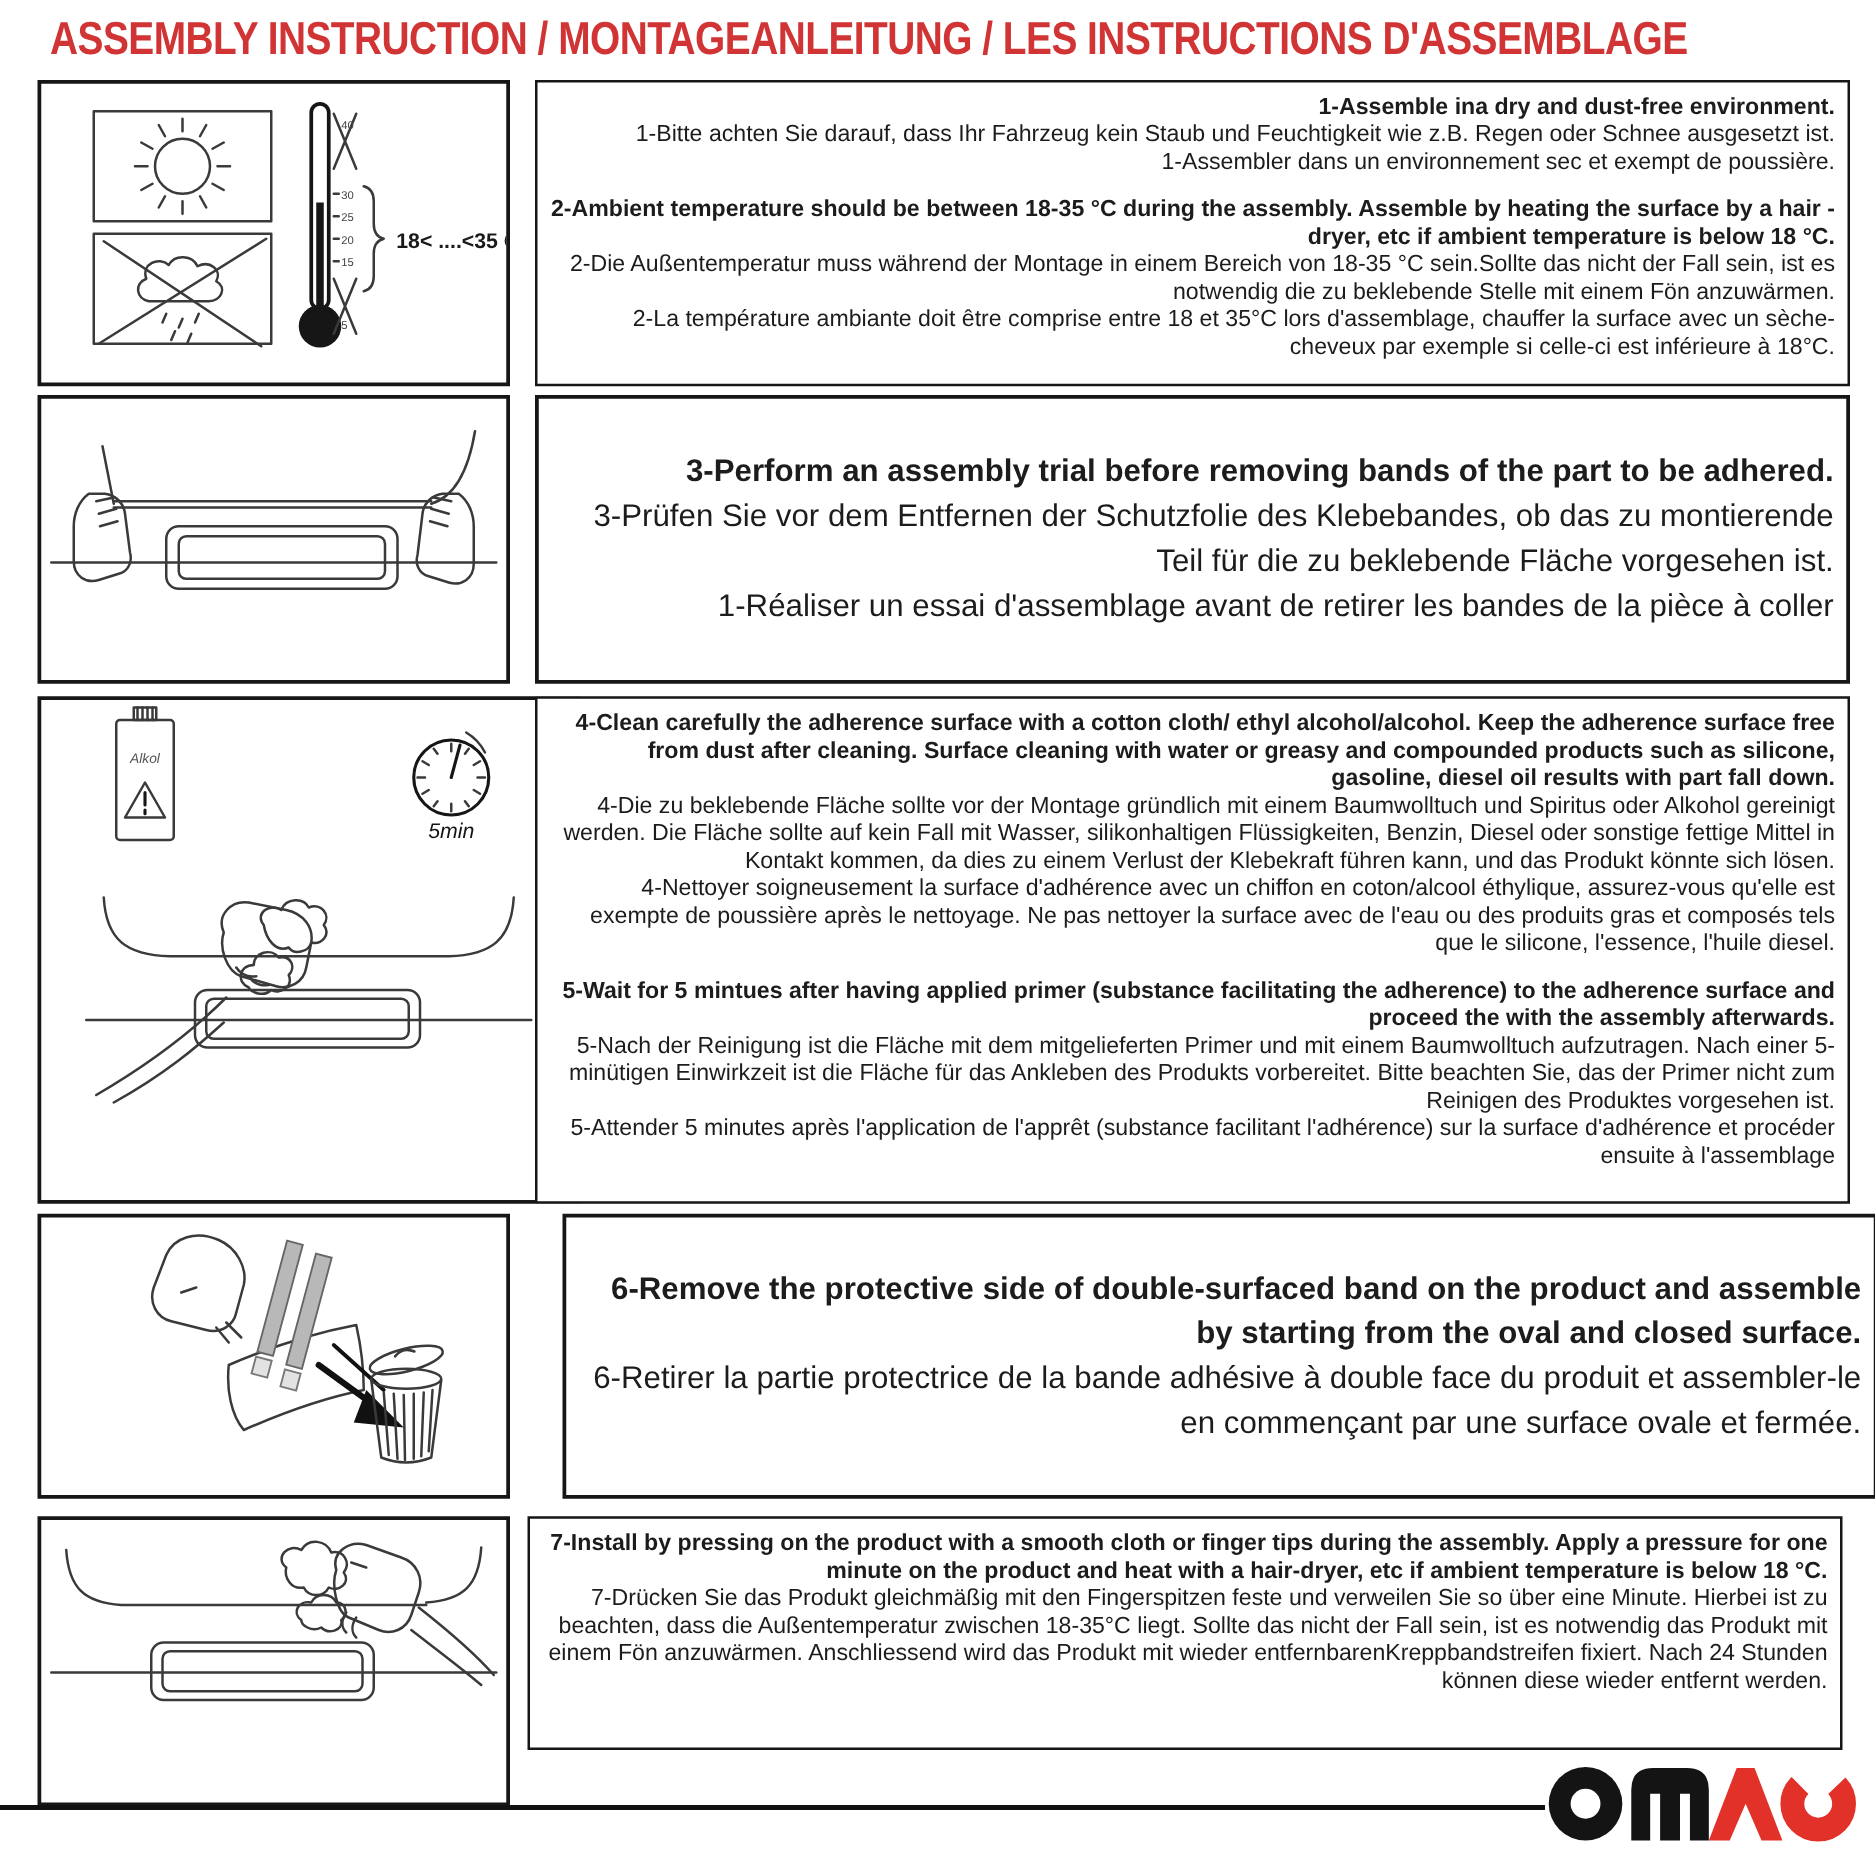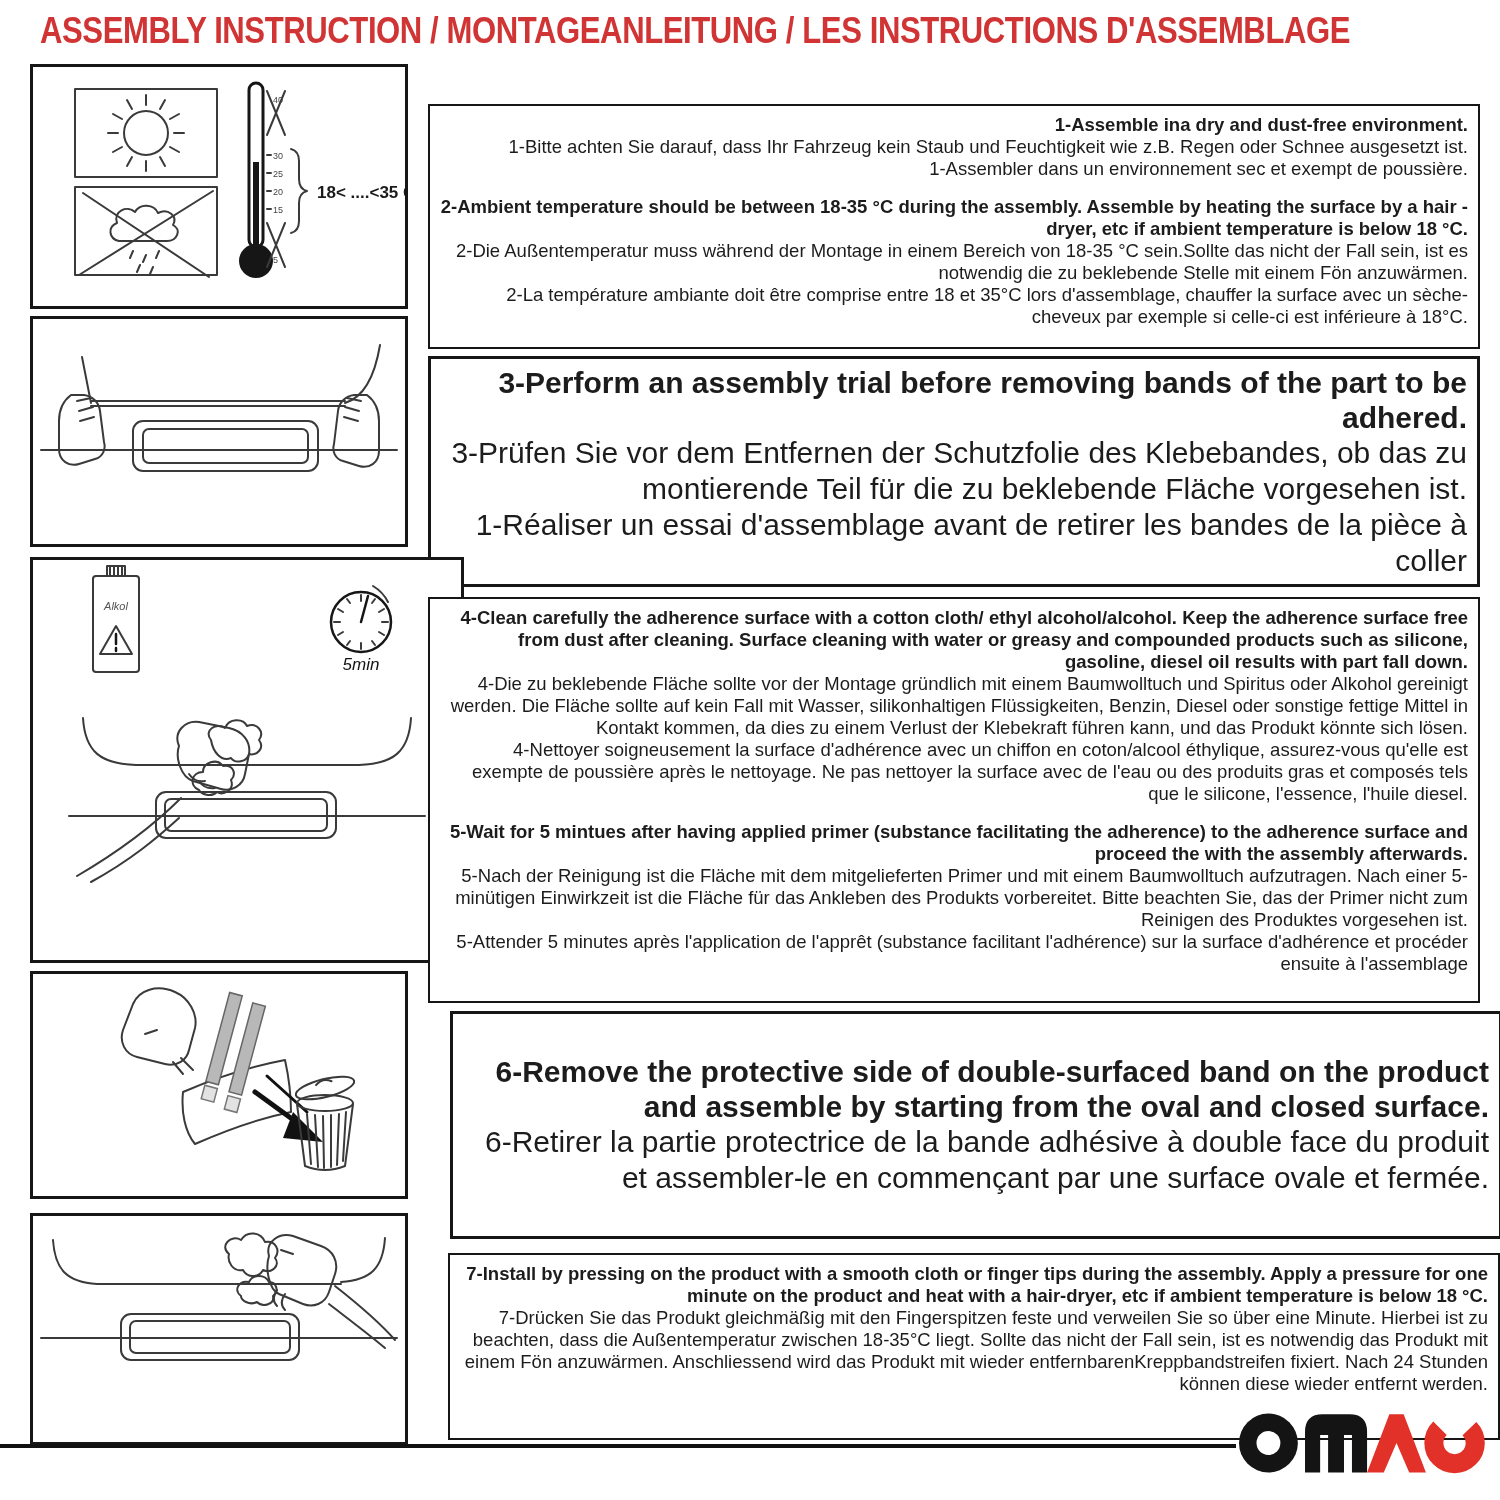--- a/index.html
+++ b/index.html
@@ -3,26 +3,26 @@
 <meta charset="utf-8">
 <style>
   html,body{margin:0;padding:0;background:#fff;}
   .page{position:relative;width:1500px;height:1500px;background:#fff;overflow:hidden;
         font-family:"Liberation Sans",sans-serif;color:#1c1c1c;text-align:right;}
   .title{position:absolute;left:40px;top:10px;width:1460px;font-size:37px;font-weight:bold;
          letter-spacing:-0.5px;color:#d13434;white-space:nowrap;
          transform:scaleX(0.84);transform-origin:left center;}
   .box{position:absolute;border:3px solid #161616;box-sizing:border-box;background:#fff;}
   .illus{display:flex;align-items:flex-start;justify-content:center;}
-  .txt{padding:8px 10px 0 8px;margin-top:40px;}
+  .txt{padding:8px 10px 0 8px;}
   .txt p{margin:0;font-size:18.5px;line-height:22px;}
   .txt p.b{font-weight:bold;}
   .txt p.gap{margin-top:16px;}
   .txt.big{display:flex;flex-direction:column;justify-content:center;padding-top:0;}
-  .txt.big p{font-size:30px;line-height:36px;}
+  .txt.big p{font-size:25px;line-height:36px;}
   .txt.big p.b{line-height:35px;}
   svg{display:block;}
   .ln{stroke:#3a3a3a;stroke-width:2;fill:none;stroke-linecap:round;stroke-linejoin:round;}
   .bottom-line{position:absolute;left:0;top:1444px;width:1236px;height:4px;background:#111;}
   .logo{position:absolute;left:1238px;top:1408px;}
 </style>
 </head>
 <body>
 
 <div class="page">
@@ -187,21 +187,21 @@
       </g>
       <g>
         <path d="M196,38 c-10,-8 2,-20 12,-14 c6,-10 20,-8 24,2 c10,-2 16,8 10,16 c6,8 -4,16 -12,12 c-4,8 -16,8 -20,0 c-10,2 -16,-8 -14,-16 z" fill="#c9c9c9" class="ln"></path>
         <path d="M208,80 c-8,-6 -2,-16 8,-14 c4,-8 16,-8 20,0 c8,0 10,10 4,14 c2,8 -10,12 -16,6 c-8,4 -16,-2 -16,-6 z" fill="#c9c9c9" class="ln"></path>
         <path class="ln" fill="#fff" d="M236,40 C232,26 246,16 260,20 L288,30 C300,34 306,46 302,58 L296,76 C292,88 280,92 270,88 L246,78 C236,74 232,52 236,40 Z"></path>
         <path class="ln" d="M244,74 C240,80 240,86 244,90 M252,78 C248,84 248,90 252,94 M248,34 L260,38"></path>
         <path class="ln" d="M302,70 C330,92 348,108 362,124 M296,88 C322,108 338,120 352,132"></path>
       </g>
     </svg>
   </div>
-  <div class="box txt" style="left:448px;top:1213px;width:1052px;height:187px;border-width:2px;">
+  <div class="box txt" style="left:422px;top:1213px;width:1052px;height:187px;border-width:2px;">
     <p class="b">7-Install by pressing on the product with a smooth cloth or finger tips during the assembly. Apply a pressure for one minute on the product and heat with a hair-dryer, etc if ambient temperature is below 18 °C.</p>
     <p>7-Drücken Sie das Produkt gleichmäßig mit den Fingerspitzen feste und verweilen Sie so über eine Minute. Hierbei ist zu beachten, dass die Außentemperatur zwischen 18-35°C liegt. Sollte das nicht der Fall sein, ist es notwendig das Produkt mit einem Fön anzuwärmen. Anschliessend wird das Produkt mit wieder entfernbarenKreppbandstreifen fixiert. Nach 24 Stunden können diese wieder entfernt werden.</p>
   </div>
 
   <div class="bottom-line"></div>
   <div class="logo">
     <svg width="247" height="70" viewBox="0 0 310 88">
       <g>
         <circle cx="38" cy="44" r="37" fill="#141414"></circle>
         <circle cx="38" cy="44" r="15" fill="#ffffff"></circle>

